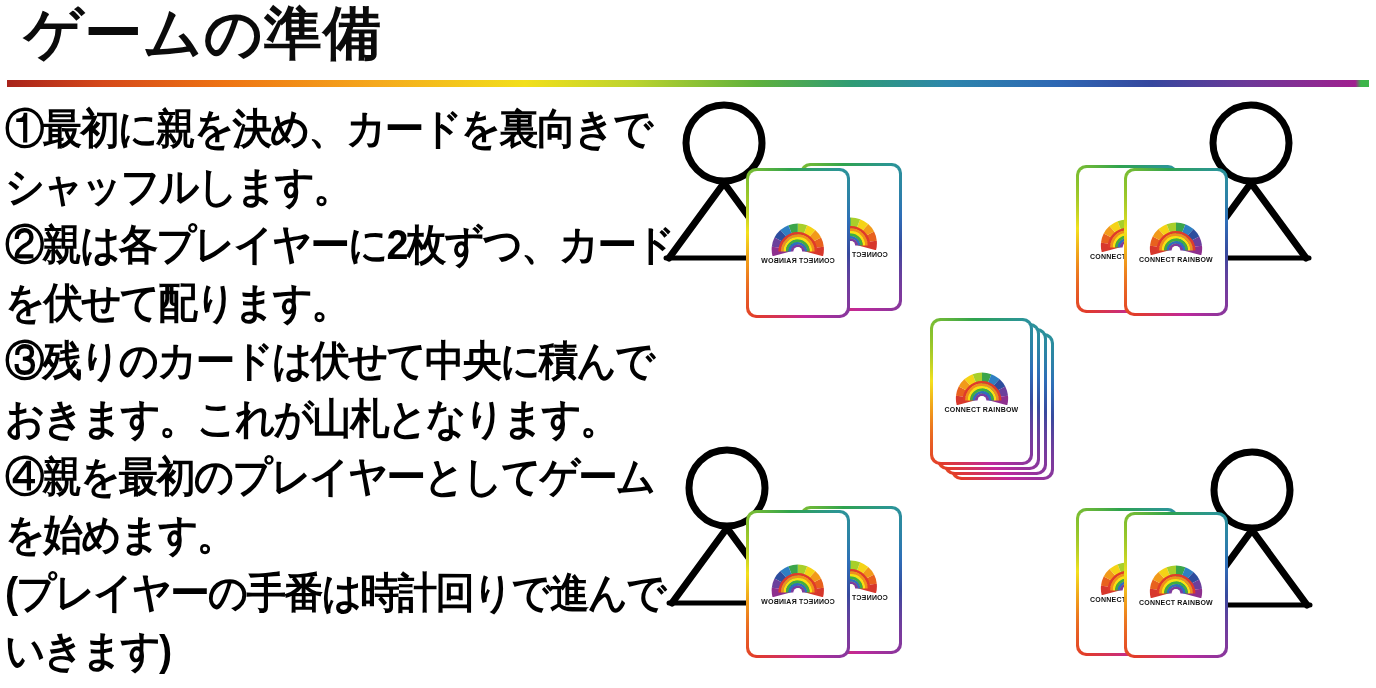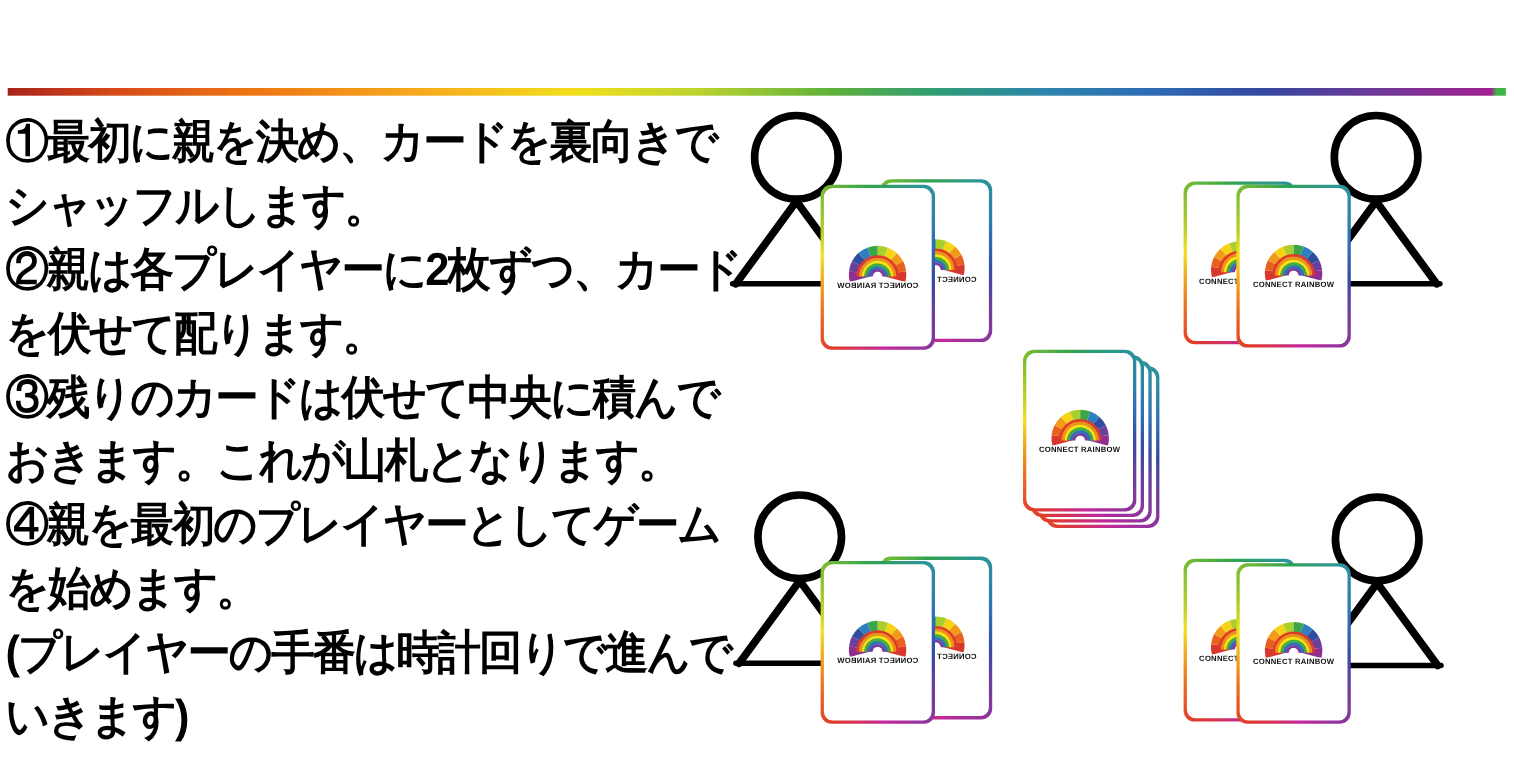--- a/index.html
+++ b/index.html
@@ -59,20 +59,21 @@
         <path d="M13.8 38 A16.2 16.2 0 0 1 46.2 38" fill="none" stroke="#f0901c" stroke-width="2.6"></path>
         <path d="M16.4 38 A13.6 13.6 0 0 1 43.6 38" fill="none" stroke="#f8e112" stroke-width="2.6"></path>
         <path d="M19 38 A11 11 0 0 1 41 38" fill="none" stroke="#3fae41" stroke-width="2.6"></path>
         <path d="M21.6 38 A8.4 8.4 0 0 1 38.4 38" fill="none" stroke="#2d6fc0" stroke-width="2.6"></path>
         <path d="M24.2 38 A5.8 5.8 0 0 1 35.8 38" fill="none" stroke="#7c3ba2" stroke-width="2.6"></path>
         <path d="M25.5 38 A4.5 4.5 0 0 1 34.5 38 Z" fill="#ffffff"></path>
       </g>
     </defs>
   </svg>
 
+  <h1 class="title">ゲームの準備</h1>
   <div class="divider"></div>
 
   <div class="instructions">
     <div class="line">①最初に親を決め、カードを裏向きで</div>
     <div class="line">シャッフルします。</div>
     <div class="line">②親は各プレイヤーに2枚ずつ、カード</div>
     <div class="line">を伏せて配ります。</div>
     <div class="line">③残りのカードは伏せて中央に積んで</div>
     <div class="line">おきます。これが山札となります。</div>
     <div class="line">④親を最初のプレイヤーとしてゲーム</div>

